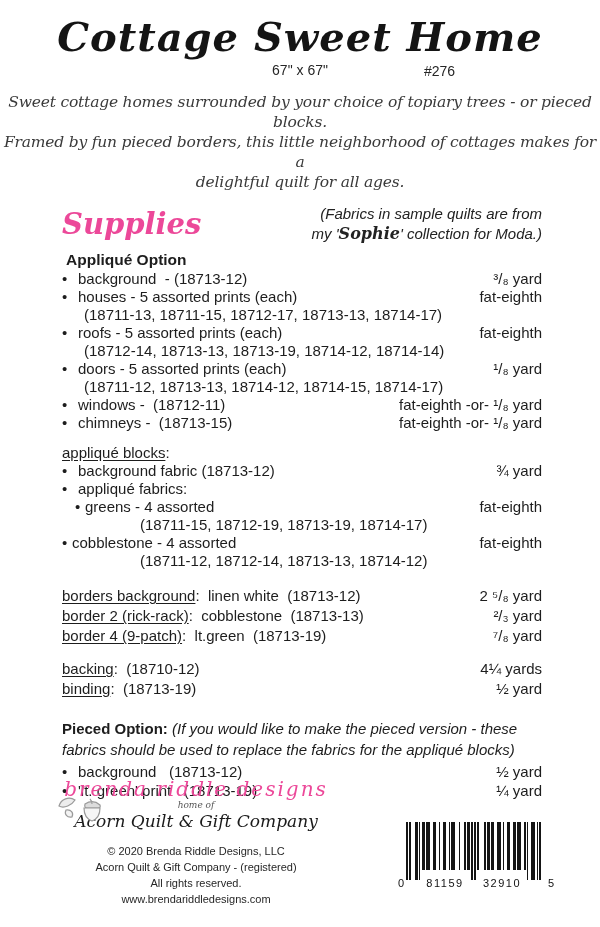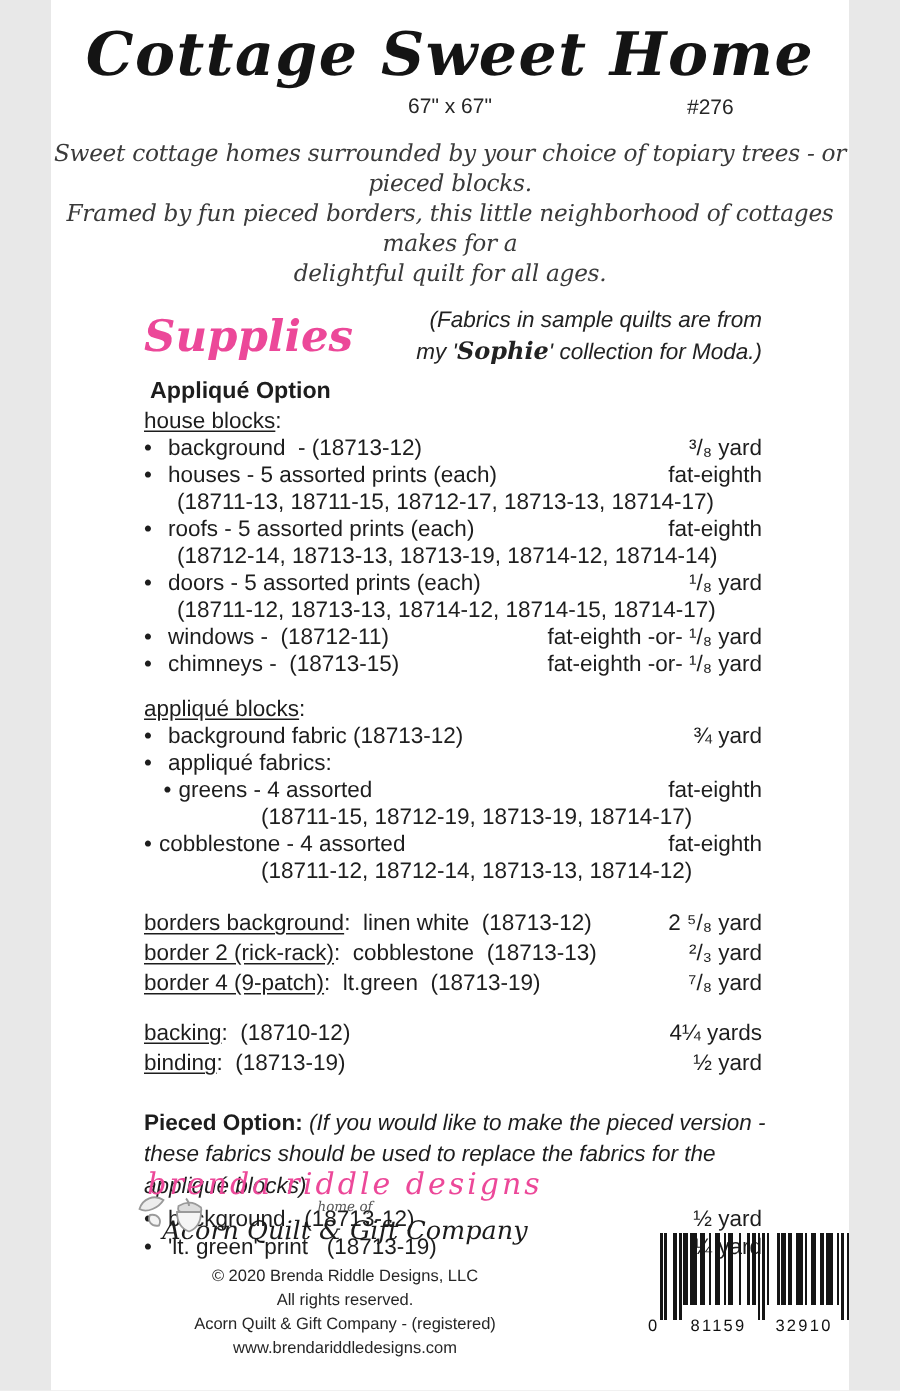--- a/index.html
+++ b/index.html
@@ -1,17 +1,17 @@
 <!DOCTYPE html>
 <html><head>
 <meta charset="utf-8">
 <style>
   html,body { margin:0; padding:0; background:#e8e8e8; }
   .page {
-    width:532px; height:927px; margin:0 auto; background:#ffffff;
+    width:600px; height:927px; margin:0 auto; background:#ffffff;
     position:relative; overflow:hidden;
     font-family:"Liberation Sans","DejaVu Sans",sans-serif;
     color:#1d1d1d; -webkit-font-smoothing:antialiased;
   }
   .script { font-family:"DejaVu Serif",serif; font-style:italic; }
 
   
   .header { padding-top:14px; text-align:center; }
   .title { font-size:40px; line-height:46px; font-weight:700; letter-spacing:1px; color:#141414; }
   .size-row { position:relative; height:20px; margin-top:2px; font-size:14px; color:#262626; }
@@ -84,23 +84,20 @@
     <div class="fab-note">
       <div>(Fabrics in sample quilts are from</div>
       <div>
         <span>my '</span><span class="script">Sophie</span><span>' collection for Moda.)</span>
       </div>
     </div>
   </div>
 
   <div class="opt-h">Appliqué Option</div>
 
-  <div class="sec-h">
-    <span class="u">house blocks</span><span>:</span>
-  </div>
 
   <div>
     <div class="row">
       <span class="bl"></span>
       <span class="lbl">background  - (18713-12)</span>
       <span class="val">³/₈ yard</span>
     </div>
     <div class="row">
       <span class="bl"></span>
       <span class="lbl">houses - 5 assorted prints (each)</span>
@@ -212,22 +209,22 @@
           <path d="M28,18 l16,0 q0,10 -8,13 q-8,-3 -8,-13 Z" fill="#f5f5f5"></path>
           <path d="M34,9 q2,2 2,5"></path>
         </g>
       </svg>
     </span>
     <div class="brand script">brenda riddle designs</div>
     <div class="homeof script">home of</div>
     <div class="company script">Acorn Quilt &amp; Gift Company</div>
     <div class="copy">
       <div>© 2020 Brenda Riddle Designs, LLC</div>
+      <div>Acorn Quilt &amp; Gift Company  - (registered)</div>
       <div>All rights reserved.</div>
-      <div>Acorn Quilt &amp; Gift Company  - (registered)</div>
       <div>www.brendariddledesigns.com</div>
     </div>
   </div>
 
   <div class="barcode">
     <svg id="barcode-svg" width="170" height="72" viewBox="0 0 170 72">
       <g id="barcode-bars" shape-rendering="crispEdges">
           <rect x="14.00" y="2" width="1.67" height="58" fill="#151515"></rect>
           <rect x="16.84" y="2" width="1.67" height="58" fill="#151515"></rect>
           <rect x="22.52" y="2" width="1.67" height="58" fill="#151515"></rect>

